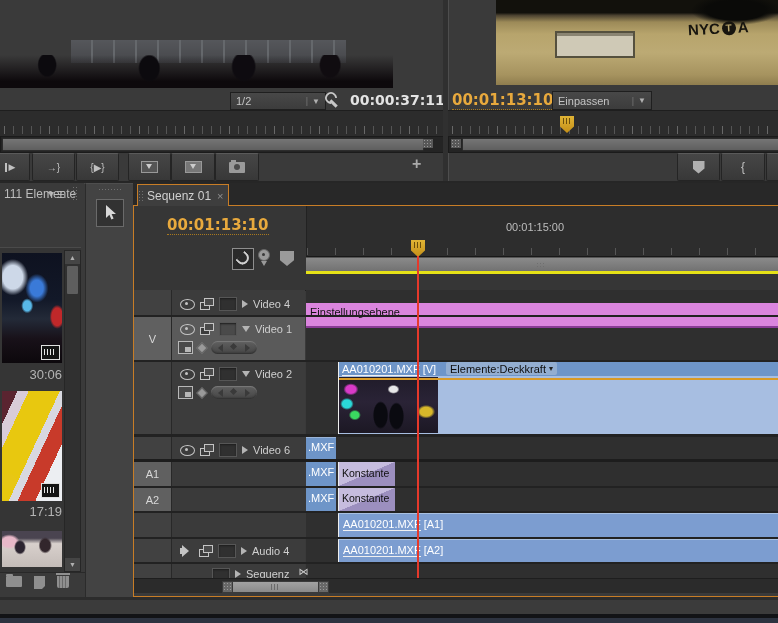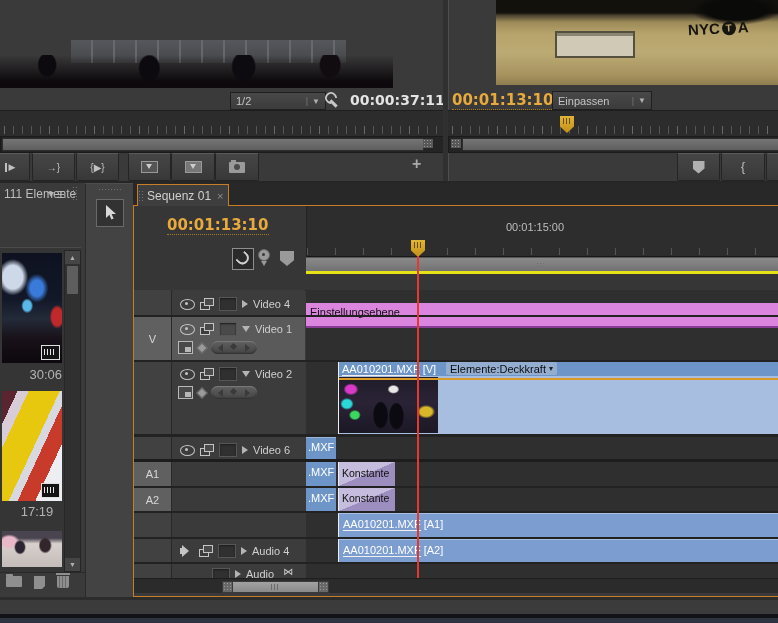--- a/index.html
+++ b/index.html
@@ -225,21 +225,21 @@
         <span class="badge-wave" style="right:2px;bottom:3px;"></span>
       </div>
       <div class="abs" style="left:12px;top:119px;width:50px;text-align:right;font-size:13px;color:#b4b4b4;">30:06</div>
 
       <div class="abs" style="left:2px;top:143px;width:60px;height:110px;background:
           radial-gradient(12px 12px at 12% 82%, #e8c714 0 50%, transparent 70%),
           linear-gradient(115deg,#5a2430 0 14%,#d8ccd8 14% 24%,#e8c80f 24% 52%,#d8d8e0 52% 60%,#c83a2a 60% 76%,#eceef2 76%),
           #2a2a33;">
         <span class="badge-wave" style="right:2px;bottom:3px;"></span>
       </div>
-      <div class="abs" style="left:12px;top:256px;width:50px;text-align:center;font-size:13px;color:#b4b4b4;">17:19</div>
+      <div class="abs" style="left:12px;top:256px;width:50px;text-align:right;font-size:13px;color:#b4b4b4;">17:19</div>
 
       <div class="abs" style="left:2px;top:283px;width:60px;height:36px;background:
           radial-gradient(8px 10px at 30% 45%, #2c2430 0 55%, transparent 75%),
           radial-gradient(9px 11px at 72% 40%, #32262c 0 55%, transparent 75%),
           radial-gradient(14px 10px at 12% 30%, #e8b8c8 0 50%, transparent 75%),
           linear-gradient(180deg,#4a4450 0 20%,#d8d0cc 35%,#c4bcb8 100%);"></div>
 
       <div class="abs" style="left:64px;top:2px;width:15px;height:320px;background:#303030;border:1px solid #262626;">
         <div class="abs" style="left:0;top:0;width:15px;height:13px;background:#454545;color:#b0b0b0;font-size:7px;text-align:center;line-height:13px;">
           <span>▲</span>
@@ -526,21 +526,21 @@
       <span>[A2]</span>
     </span>
   </div>
   <div class="rowline" style="top:562px;height:2px;"></div>
 
   
   <div class="hdr-row" style="top:564px;height:14px;left:172px;width:133px;">
     <div class="hdr-icons" style="left:40px;top:4px;">
       <span class="icon-boxempty" style="height:10px;"></span>
       <span class="tri-r"></span>
-      <span class="trk-label">Audio</span>
+      <span class="trk-label">Sequenz</span>
       <span style="font-size:10px;color:#cfcfcf;margin-left:4px;margin-top:-6px;">⋈</span>
     </div>
   </div>
 
   
   <div class="abs" style="left:417px;top:256px;width:2px;height:322px;background:#e5392b;"></div>
 
   
   <div class="abs" style="left:134px;top:578px;width:644px;height:14px;background:#2b2b2b;border-top:1px solid #1e1e1e;">
     <div class="abs grip" style="left:88px;top:2px;width:9px;height:10px;background-color:#686868;border:1px solid #3a3a3a;"></div>

